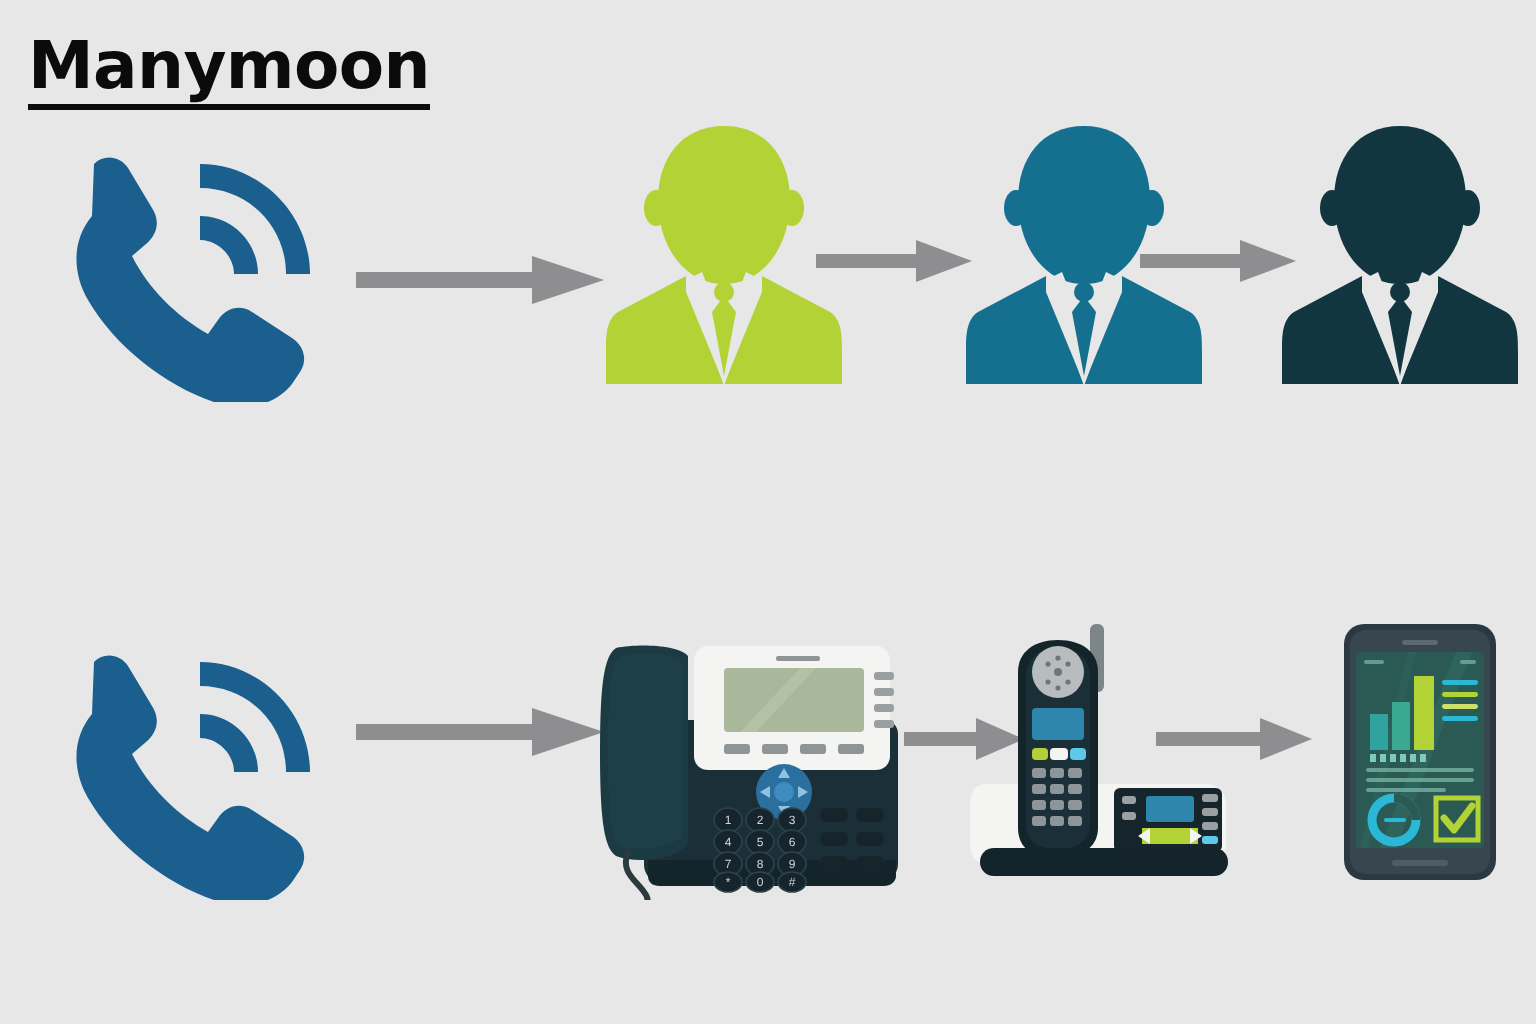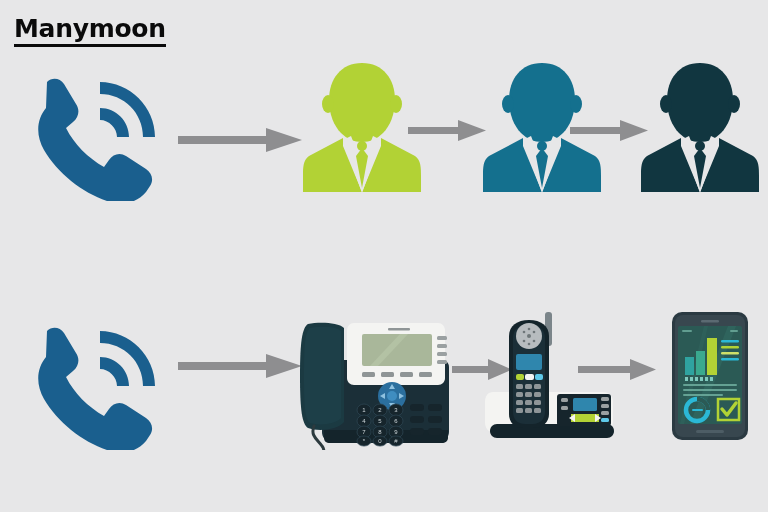--- a/index.html
+++ b/index.html
@@ -22,21 +22,21 @@
   }
 
   
   #title-block {
     position: absolute;
     left: 14px;
     top: 16px;
   }
   #page-title {
     font-family: "DejaVu Sans", sans-serif;
-    font-size: 25px;
+    font-size: 33px;
     font-weight: bold;
     color: #0b0b0b;
     letter-spacing: -0.3px;
     line-height: 1;
     padding-bottom: 3px;
     border-bottom: 3px solid #0b0b0b;
     display: inline-block;
     white-space: nowrap;
   }
 

